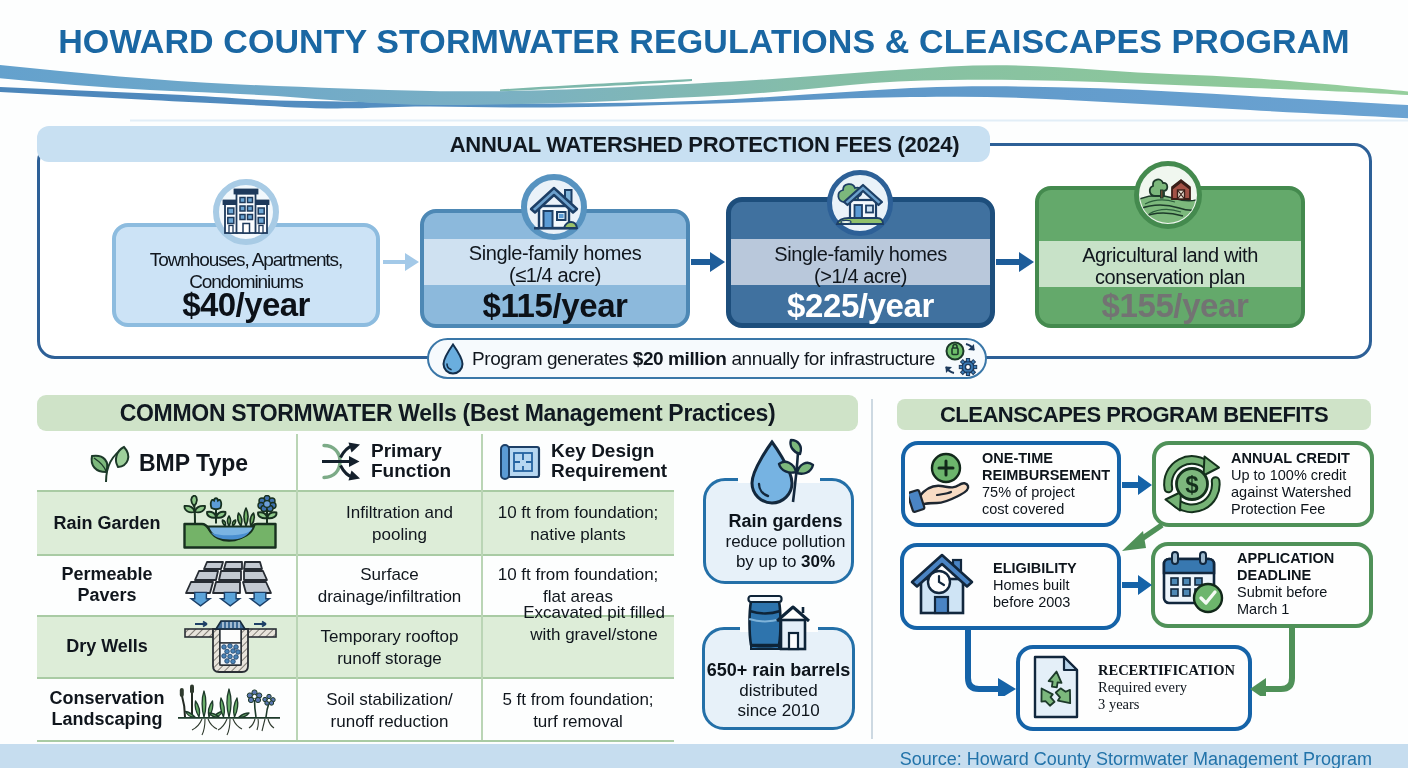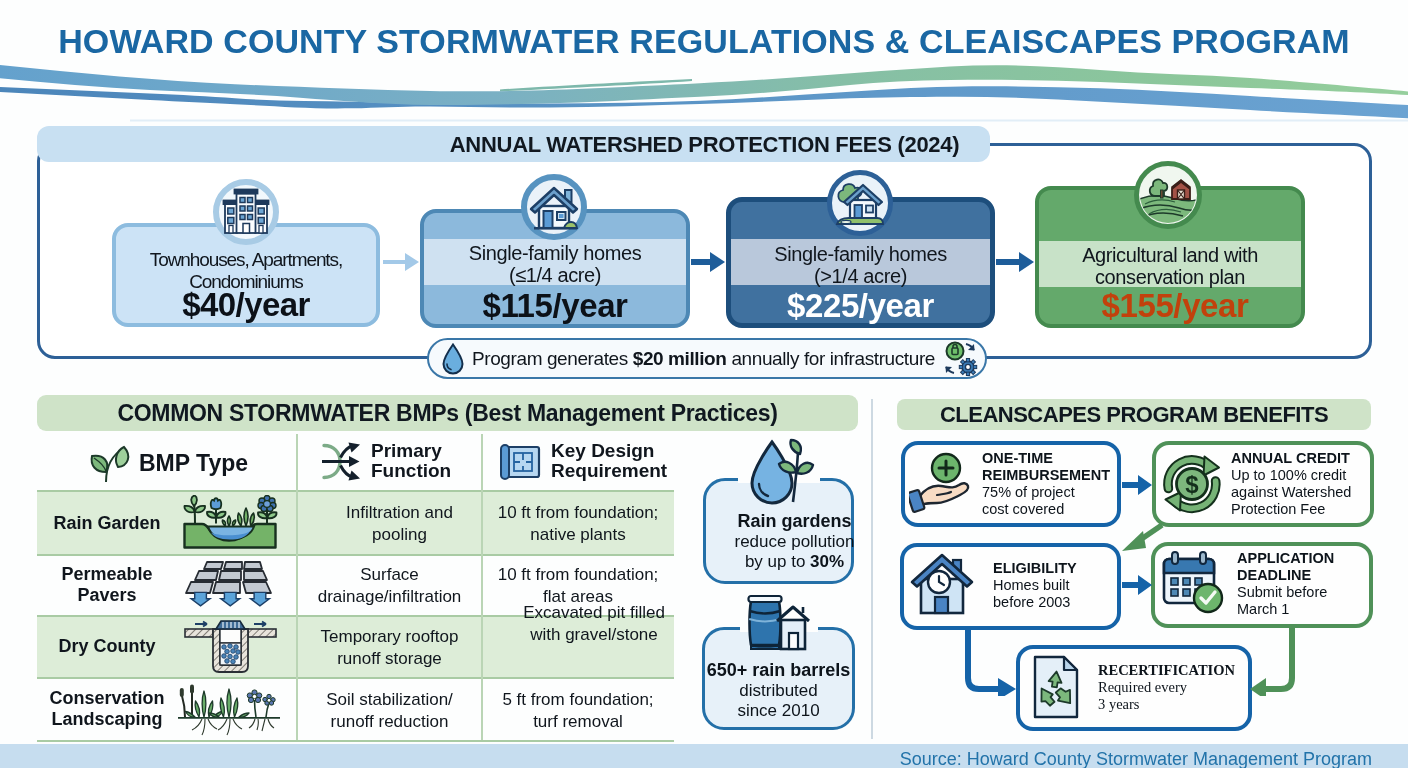--- a/index.html
+++ b/index.html
@@ -120,41 +120,41 @@
       <div class="band"></div>
     </div>
 
   <div class="lbl" style="left:112px;top:249px;width:268px;letter-spacing:-1.1px;font-size:19px;">Townhouses, Apartments,<br>Condominiums</div>
   <div class="price" style="left:112px;top:288px;width:268px;letter-spacing:-0.6px;">$40/year</div>
   <div class="lbl" style="left:420px;top:243px;width:270px;">Single-family homes<br>(≤1/4 acre)</div>
   <div class="price" style="left:420px;top:289px;width:270px;">$115/year</div>
   <div class="lbl" style="left:726px;top:244px;width:269px;">Single-family homes<br>(&gt;1/4 acre)</div>
   <div class="price" style="left:726px;top:289px;width:269px;color:#fff;">$225/year</div>
   <div class="lbl" style="left:1035px;top:245px;width:270px;">Agricultural land with<br>conservation plan</div>
-  <div class="price" style="left:1035px;top:289px;width:280px;color:#c2410c;">$155/year</div>
+  <div class="price" style="left:1035px;top:289px;width:280px;color:#737373;">$155/year</div>
 
   <div class="icircle ic1"></div>
   <div class="icircle ic2"></div>
   <div class="icircle ic3"></div>
   <div class="icircle ic4"></div>
 
   <svg class="abs" style="left:383px;top:250px" width="36" height="24">
       <path d="M0,10 L22,10 L22,3 L36,12 L22,21 L22,14 L0,14 Z" fill="#a3c9e8"></path>
     </svg>
   <svg class="abs" style="left:691px;top:250px" width="34" height="24">
       <path d="M0,9 L19,9 L19,2 L34,12 L19,22 L19,15 L0,15 Z" fill="#1e5d9a"></path>
     </svg>
   <svg class="abs" style="left:996px;top:250px" width="38" height="24">
       <path d="M0,9 L23,9 L23,2 L38,12 L23,22 L23,15 L0,15 Z" fill="#1e5d9a"></path>
     </svg>
 
   <div class="pill"></div>
   <div class="pill-text">Program generates <b>$20 million</b> annually for infrastructure</div>
 
-  <div class="bmp-bar">COMMON STORMWATER BMPs (Best Management Practices)</div>
+  <div class="bmp-bar">COMMON STORMWATER Wells (Best Management Practices)</div>
 
   <div class="rowg" style="top:492px; height:63px;"></div>
   <div class="rowg" style="top:616px; height:62px;"></div>
   <div class="rowline" style="top:490px"></div>
   <div class="rowline" style="top:554px"></div>
   <div class="rowline" style="top:615px"></div>
   <div class="rowline" style="top:677px"></div>
   <div class="rowline" style="top:740px"></div>
   <div class="vline" style="left:296px; top:434px; height:306px;"></div>
   <div class="vline" style="left:481px; top:434px; height:306px;"></div>
@@ -164,30 +164,30 @@
   <div class="tcell tbold" style="left:551px; top:441px; text-align:left; font-size:19px; line-height:19.5px;">Key Design<br>Requirement</div>
 
   <div class="tcell tbold" style="left:42px; top:512px; width:130px;">Rain Garden</div>
   <div class="tcell" style="left:297px; top:502px; width:205px;text-align:center;">Infiltration and<br>pooling</div>
   <div class="tcell" style="left:482px; top:502px; width:192px;">10 ft from foundation;<br>native plants</div>
 
   <div class="tcell tbold" style="left:42px; top:564px; width:130px; line-height:21px;">Permeable<br>Pavers</div>
   <div class="tcell" style="left:297px; top:564px; width:185px;">Surface<br>drainage/infiltration</div>
   <div class="tcell" style="left:482px; top:564px; width:192px;">10 ft from foundation;<br>flat areas</div>
 
-  <div class="tcell tbold" style="left:42px; top:635px; width:130px;">Dry County</div>
+  <div class="tcell tbold" style="left:42px; top:635px; width:130px;">Dry Wells</div>
   <div class="tcell" style="left:297px; top:626px; width:185px;">Temporary rooftop<br>runoff storage</div>
   <div class="tcell" style="left:482px; top:602px; width:224px;">Excavated pit filled<br>with gravel/stone</div>
 
   <div class="tcell tbold" style="left:42px; top:688px; width:130px; line-height:21px;">Conservation<br>Landscaping</div>
   <div class="tcell" style="left:297px; top:689px; width:185px;">Soil stabilization/<br>runoff reduction</div>
   <div class="tcell" style="left:482px; top:689px; width:192px;">5 ft from foundation;<br>turf removal</div>
 
   <div class="callout co1"></div>
-  <div class="abs" style="left:703px;top:511px;width:165px;text-align:center;font-size:17px;line-height:20px;color:#0d141b;margin-left:9px;"><b style="font-size:18px;">Rain gardens</b><br>reduce pollution<br>by up to <b>30%</b></div>
+  <div class="abs" style="left:703px;top:511px;width:165px;text-align:center;font-size:17px;line-height:20px;color:#0d141b;"><b style="font-size:18px;">Rain gardens</b><br>reduce pollution<br>by up to <b>30%</b></div>
   <div class="callout co2"></div>
   <div class="abs" style="left:702px;top:660px;width:153px;text-align:center;font-size:17px;line-height:20px;color:#0d141b;"><b style="font-size:18px;">650+ rain barrels</b><br>distributed<br>since 2010</div>
 
   <div class="divider"></div>
 
   <div class="ben-bar">CLEANSCAPES PROGRAM BENEFITS</div>
 
   <div class="bbox bblue b1"></div>
   <div class="bbox bgreen b2"></div>
   <div class="bbox bblue b3"></div>

